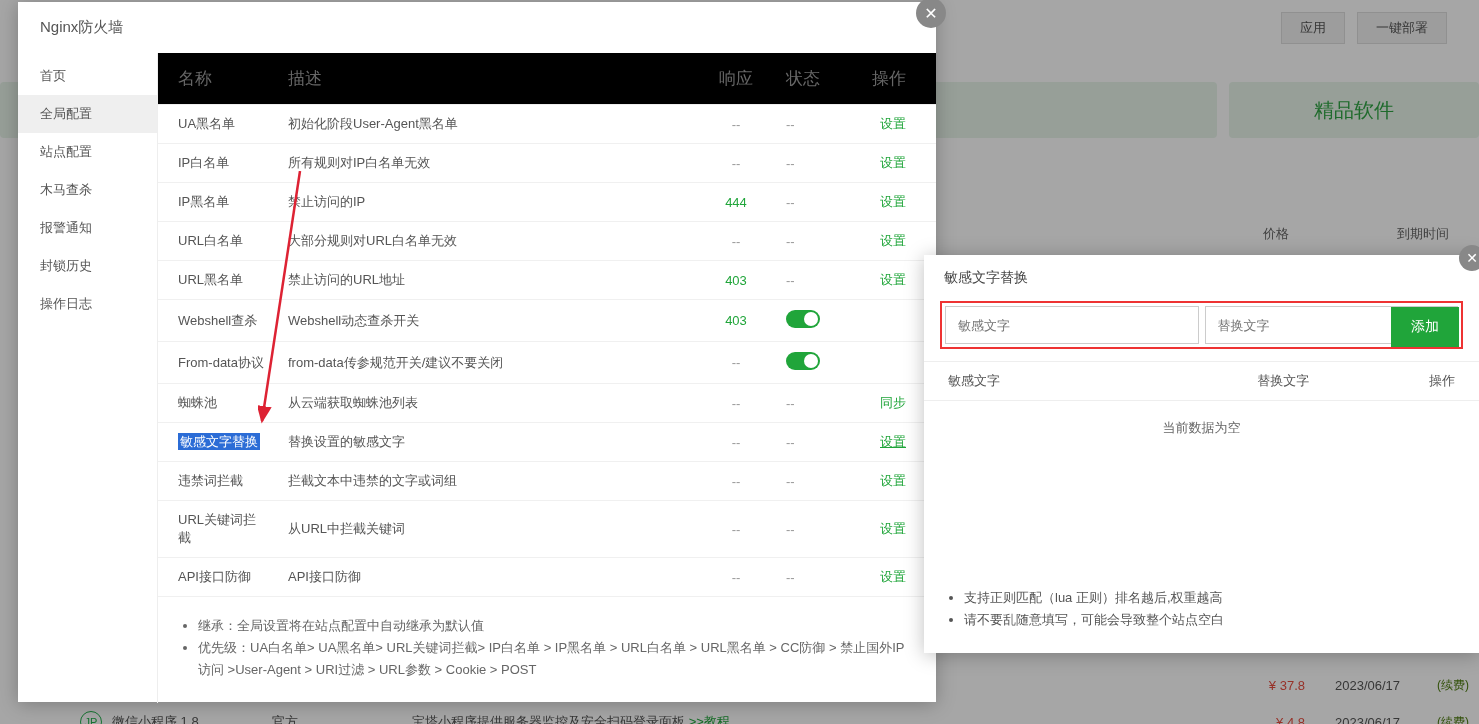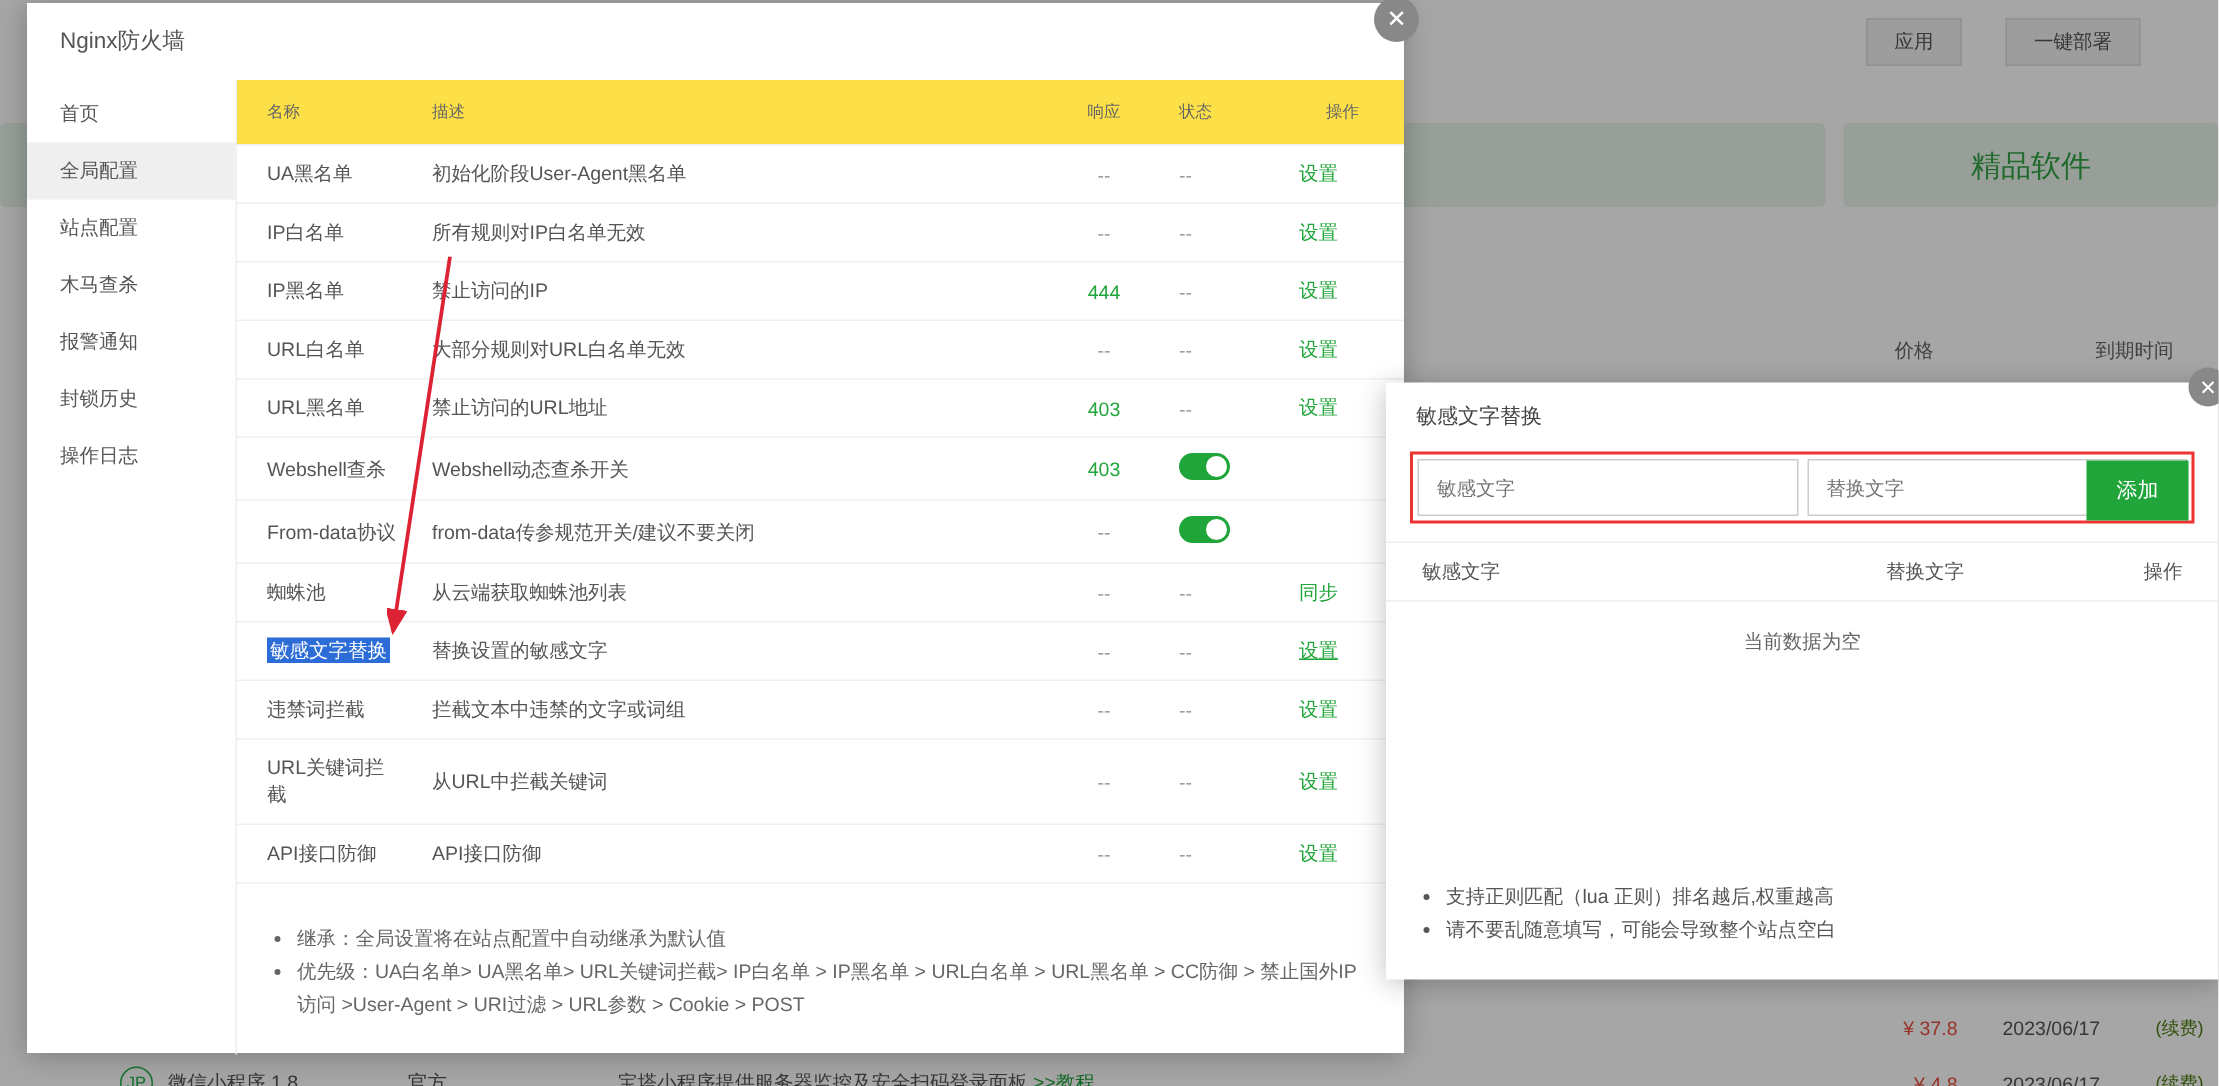--- a/index.html
+++ b/index.html
@@ -2,21 +2,21 @@
 <html><head>
 <meta charset="utf-8">
 <style>
 *{margin:0;padding:0;box-sizing:border-box;font-family:"Microsoft YaHei",Arial,sans-serif}
 body{background:#fff;color:#333;font-size:13px;position:relative;width:1479px;height:724px;overflow:hidden}
 
 
 .bg-header{position:absolute;top:82px;left:0;right:0;height:56px;display:flex}
 .bg-header .ad1{flex:1;background:#e8f5ea;color:#30a444;font-size:20px;display:flex;align-items:center;padding-left:20px;border-radius:4px;margin-right:12px}
 .bg-header .ad2{width:250px;background:#e8f5ea;color:#30a444;font-size:20px;display:flex;align-items:center;justify-content:center;border-radius:4px}
-.bg-topbtns{position:absolute;top:12px;right:52px;display:flex;gap:29px}
+.bg-topbtns{position:absolute;top:12px;right:32px;display:flex;gap:12px}
 .bg-topbtns button{background:#f2f2f2;border:1px solid #ddd;padding:6px 18px;font-size:13px;color:#555;cursor:pointer}
 .bg-thead{position:absolute;top:225px;right:30px;display:flex;gap:108px;color:#666;font-size:13px}
 .bg-row{position:absolute;left:80px;right:10px;height:40px;display:flex;align-items:center;color:#555;font-size:13px}
 .bg-row .icon{width:22px;height:22px;border-radius:50%;border:1px solid #22b14c;display:flex;align-items:center;justify-content:center;color:#22b14c;font-size:11px;margin-right:10px}
 .bg-row .name{width:160px}
 .bg-row .dev{width:140px}
 .bg-row .desc{flex:1}
 .bg-row .link{color:#20a53a}
 .bg-row .price{width:80px;color:#e84e40;text-align:right;margin-right:30px}
 .bg-row .date{width:100px}
@@ -31,30 +31,30 @@
 .dialog-title{padding:16px 22px;font-size:15px;color:#555}
 .dialog-body{display:flex;height:calc(100% - 50px)}
 .sidebar{width:140px;border-right:1px solid #eee;padding-top:4px}
 .side-item{padding:10px 22px;color:#555;cursor:pointer;font-size:13px}
 .side-item.active{background:#efefef}
 .main{flex:1;position:relative}
 
 
 .tbl{position:absolute;top:0;left:0;right:0;bottom:0;overflow-y:auto}
 .tbl table{width:100%;border-collapse:collapse}
-.tbl th{text-align:left;padding:14px 10px;font-weight:normal;color:#666;font-size:11px;border-bottom:1px solid #eee;background:#fde047;position:sticky;top:0}
+.tbl th{text-align:left;padding:14px 10px;font-weight:normal;color:#666;font-size:17px;border-bottom:1px solid #eee;background:#000000;position:sticky;top:0}
 .tbl th:first-child{padding-left:20px}
 .tbl th.c-resp{text-align:center;width:80px}
 .tbl th.c-stat{width:80px}
 .tbl th.c-op{text-align:right;padding-right:30px;width:80px}
 .tbl td{padding:10px;border-bottom:1px solid #f0f0f0;color:#555;font-size:13px}
 .tbl td:first-child{padding-left:20px;width:120px}
 .tbl td.c-resp{text-align:center;color:#20a53a;font-weight:500}
 .tbl td.c-stat{text-align:left}
-.tbl td.c-op{text-align:left;padding-right:30px}
+.tbl td.c-op{text-align:right;padding-right:30px}
 .tbl td.c-op a{color:#20a53a;cursor:pointer}
 .sel{background:#2b6cd6;color:#fff;padding:1px 2px}
 
 
 .toggle{width:34px;height:18px;border-radius:10px;background:#20a53a;position:relative;display:inline-block}
 .toggle::after{content:"";position:absolute;width:14px;height:14px;border-radius:50%;background:#fff;top:2px;right:2px}
 
 
 .arrow{position:absolute;pointer-events:none}
 

